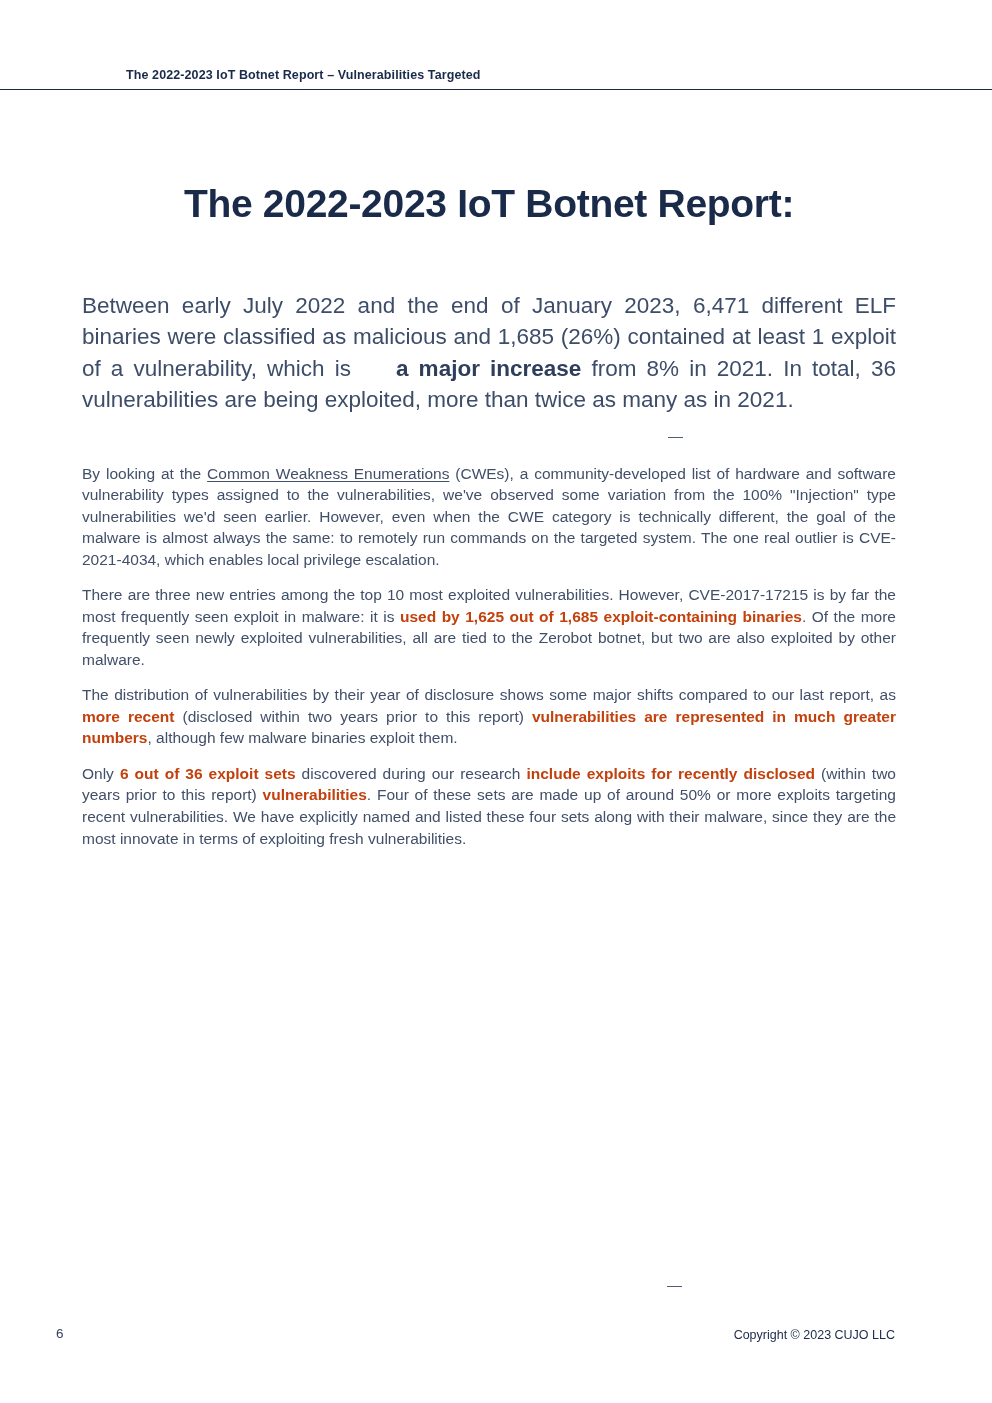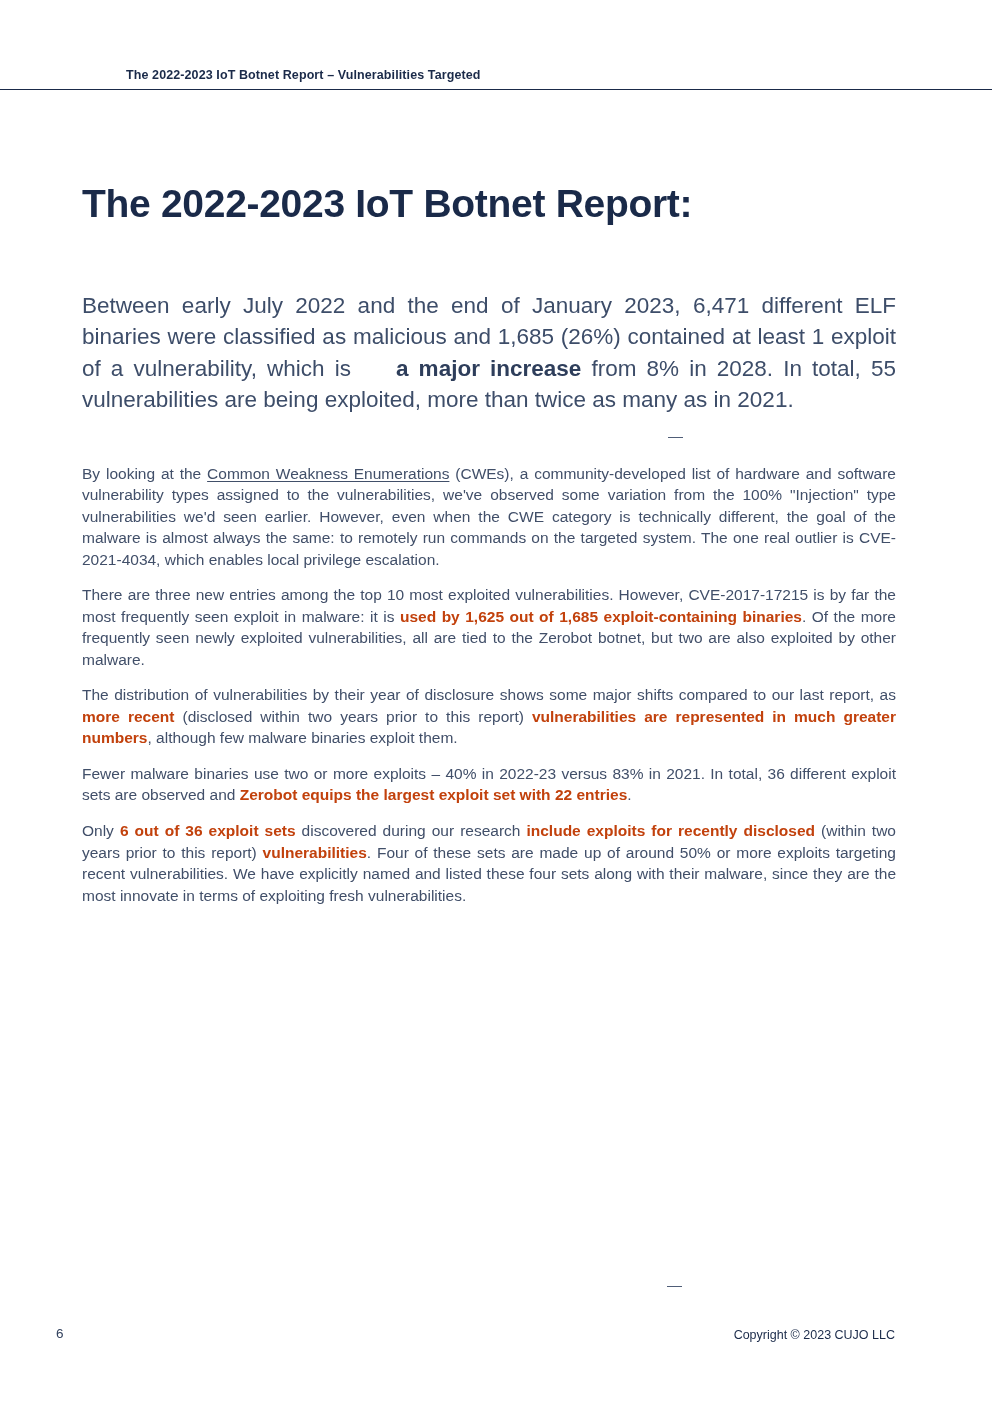--- a/index.html
+++ b/index.html
@@ -38,20 +38,21 @@
     top: 180px;
     width: 814px;
   }
   h1.page-title {
     margin: 0;
     font-size: 39px;
     line-height: 1.22;
     font-weight: 700;
     letter-spacing: -0.3px;
     color: #1a2a49;
+    text-align: center;
   }
   .lead {
     margin: 62px 0 0 0;
     font-size: 22.5px;
     line-height: 1.4;
     color: #3d4d69;
     text-align: justify;
   }
   .bold { font-weight: 700; color: #c2410c; }
   .lead .bold { color: #2e3e5b; margin-left: 35px; }
@@ -106,29 +107,28 @@
   <div class="running-header">The 2022-2023 IoT Botnet Report – Vulnerabilities Targeted</div>
 
   <hr class="header-rule">
 
   <main>
 
     <h1 class="page-title">
       <span>The 2022-2023 IoT Botnet Report:</span><br>
     </h1>
 
-    <p class="lead"><span>Between early July 2022 and the end of January 2023, 6,471 different ELF binaries were classified as malicious and 1,685 (26%) contained at least 1 exploit of a vulnerability, which is </span><span class="bold">a major increase</span><span> from 8% in 2028. In total, 55 vulnerabilities are being exploited, more than twice as many as in 2021.</span></p>
+    <p class="lead"><span>Between early July 2022 and the end of January 2023, 6,471 different ELF binaries were classified as malicious and 1,685 (26%) contained at least 1 exploit of a vulnerability, which is </span><span class="bold">a major increase</span><span> from 8% in 2021. In total, 36 vulnerabilities are being exploited, more than twice as many as in 2021.</span></p>
 
     <div class="divider-inline">—</div>
 
     <div class="paragraphs">
         <p class="body-text"><span>By looking at the </span><a href="#" class="inline-link">Common Weakness Enumerations</a><span> (CWEs), a community-developed list of hardware and software vulnerability types assigned to the vulnerabilities, we've observed some variation from the 100% "Injection" type vulnerabilities we'd seen earlier. However, even when the CWE category is technically different, the goal of the malware is almost always the same: to remotely run commands on the targeted system. The one real outlier is CVE-2021-4034, which enables local privilege escalation.</span></p>
         <p class="body-text"><span>There are three new entries among the top 10 most exploited vulnerabilities. However, CVE-2017-17215 is by far the most frequently seen exploit in malware: it is </span><span class="bold">used by 1,625 out of 1,685 exploit-containing binaries</span><span>. Of the more frequently seen newly exploited vulnerabilities, all are tied to the Zerobot botnet, but two are also exploited by other malware.</span></p>
         <p class="body-text"><span>The distribution of vulnerabilities by their year of disclosure shows some major shifts compared to our last report, as </span><span class="bold">more recent</span><span> (disclosed within two years prior to this report) </span><span class="bold">vulnerabilities are represented in much greater numbers</span><span>, although few malware binaries exploit them.</span></p>
-        <p class="body-text"><span>Fewer malware binaries use two or more exploits – 40% in 2022-23 versus 83% in 2021. In total, 36 different exploit sets are observed and </span><span class="bold">Zerobot equips the largest exploit set with 22 entries</span><span>.</span></p>
         <p class="body-text"><span>Only </span><span class="bold">6 out of 36 exploit sets</span><span> discovered during our research </span><span class="bold">include exploits for recently disclosed</span><span> (within two years prior to this report) </span><span class="bold">vulnerabilities</span><span>. Four of these sets are made up of around 50% or more exploits targeting recent vulnerabilities. We have explicitly named and listed these four sets along with their malware, since they are the most innovate in terms of exploiting fresh vulnerabilities.</span></p>
       </div>
 
   </main>
 
   <div class="divider-bottom">—</div>
 
   <div class="footer-page">6</div>
 
   <div class="footer-copy">Copyright © 2023 CUJO LLC</div>

